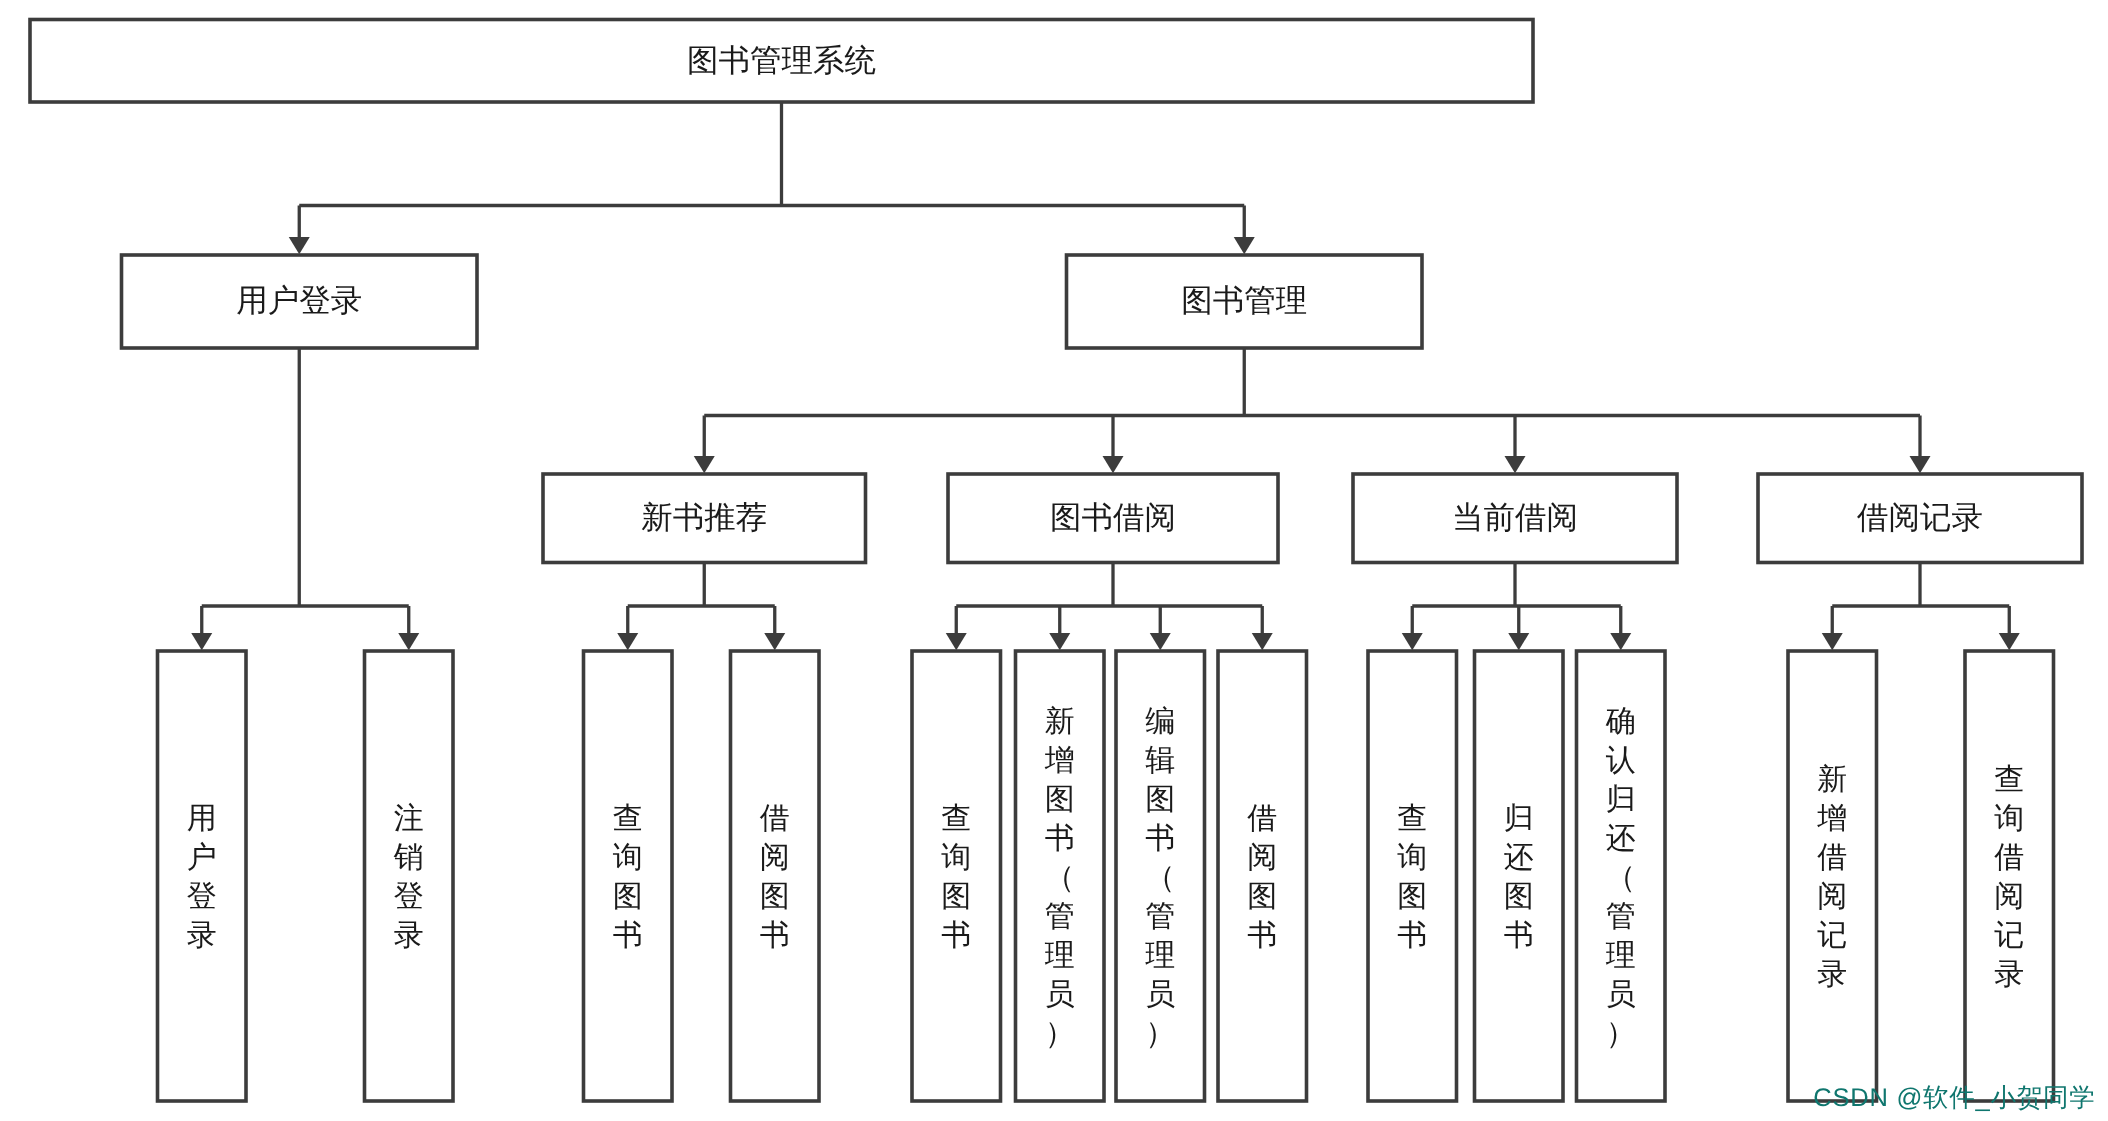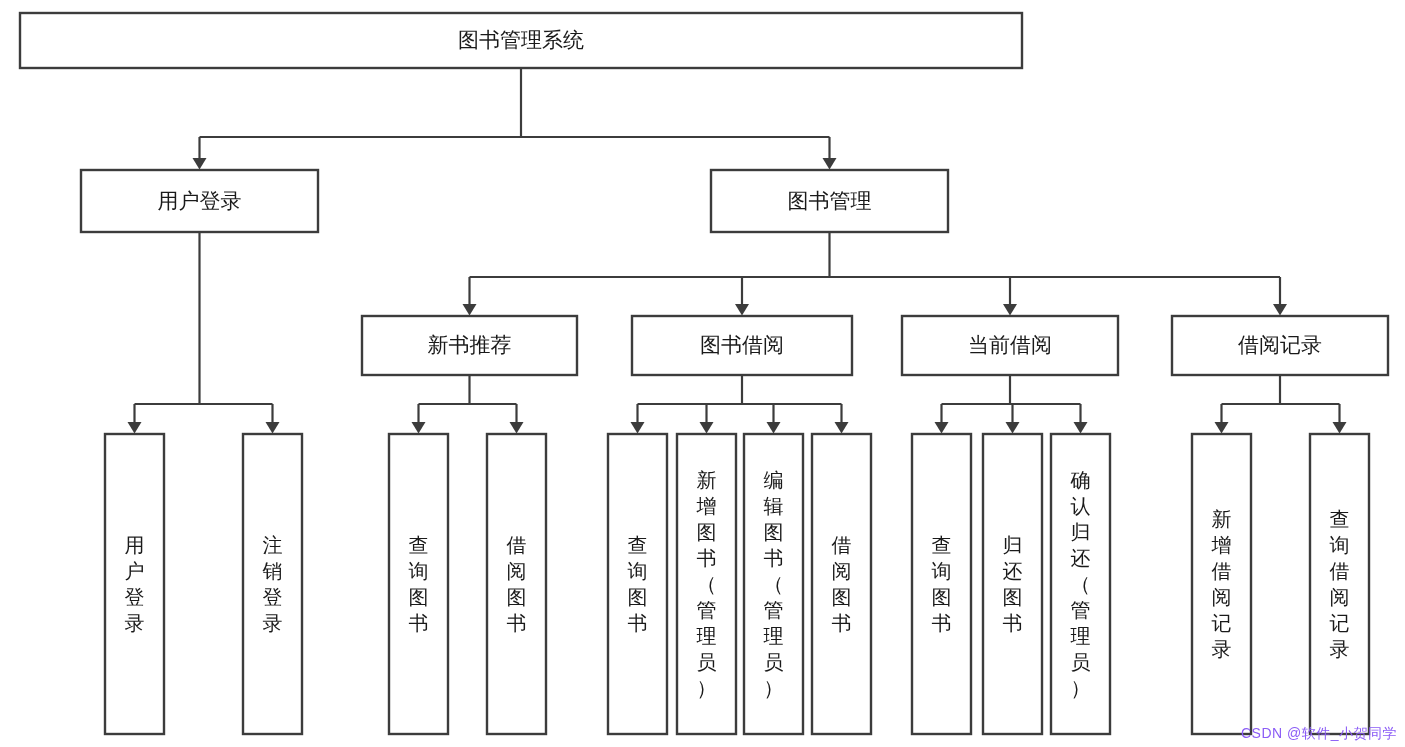--- a/index.html
+++ b/index.html
@@ -18,21 +18,21 @@
   .leaf-label{
     font-family:"Liberation Sans","DejaVu Sans",sans-serif;
     font-size:20px;fill:#1a1a1a;
     text-anchor:middle;
   }
   .link{stroke:#3c3c3c;stroke-width:2.2;fill:none;}
   .arrowhead{fill:#3c3c3c;stroke:none;}
   .watermark{
     position:absolute;right:8px;bottom:4px;
     font-family:"Liberation Sans","DejaVu Sans",sans-serif;
-    font-size:14px;color:#8b5cf6;white-space:nowrap;
+    font-size:17px;color:#0f766e;white-space:nowrap;
     letter-spacing:0.5px;
   }
 </style>
 </head>
 <body>
 
 <svg id="diagram" viewBox="0 0 1405 747">
   <g id="links-layer">
       <path class="link" d="M521 68 L521 137"></path>
       <path class="link" d="M199.5 137 L829.5 137"></path>

